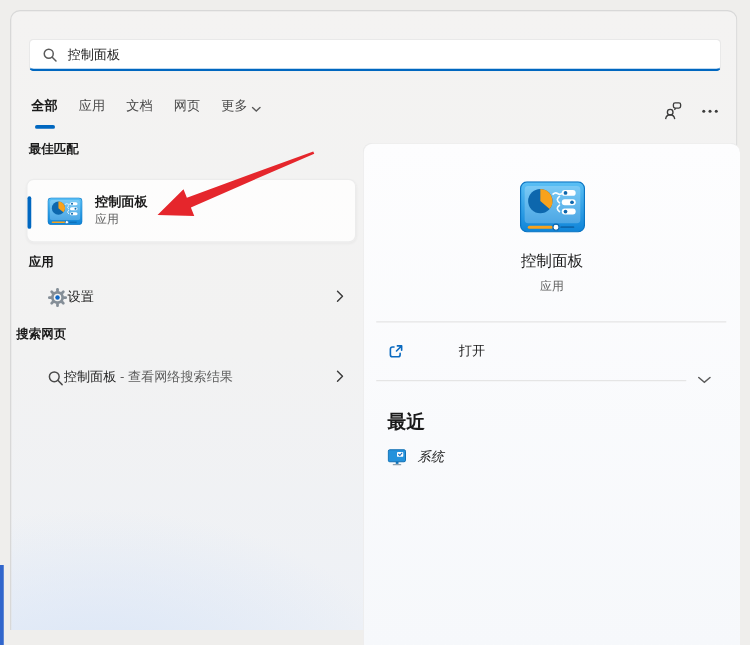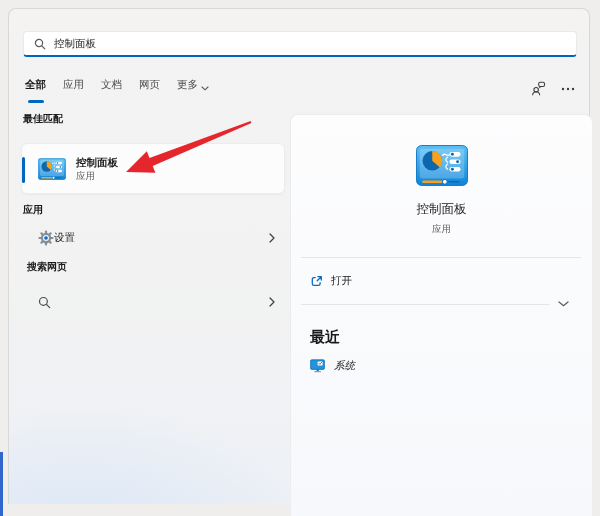--- a/index.html
+++ b/index.html
@@ -72,21 +72,21 @@
     border:1px solid #ececec;border-bottom:none;border-right:none;
     border-radius:8px 8px 0 0;box-sizing:border-box;
   }
   .card .hero-icon{position:absolute;left:50%;transform:translateX(-50%);top:30px;}
   .card-title{position:absolute;left:0;top:86px;width:100%;text-align:center;
               font-size:12.5px;color:#1b1b1b;}
   .card-sub{position:absolute;left:0;top:108px;width:100%;text-align:center;
               font-size:9.5px;color:#5f5f5f;}
   .divider{position:absolute;height:1px;background:#e5e5e5;}
   .open-row{position:absolute;left:19px;top:155px;height:22px;display:flex;align-items:center;gap:8px;}
-  .open-row .label{font-size:10.5px;color:#1b1b1b;}
+  .open-row .label{font-size:10.5px;color:#1b1b1b;margin-left:36px;}
   .card-chevron{position:absolute;left:267px;top:185px;width:11px;height:8px;display:flex;align-items:center;}
   .recent-header{position:absolute;left:19px;top:213px;font-size:15px;font-weight:bold;color:#1b1b1b;}
   .recent-row{position:absolute;left:19px;top:240px;height:22px;display:flex;align-items:center;gap:9px;}
   .recent-row .label{font-size:10.5px;color:#1b1b1b;font-style:italic;}
 
   
   .annot{position:absolute;left:0;top:0;width:600px;height:516px;pointer-events:none;}
 </style>
 </head>
 <body>
@@ -208,28 +208,31 @@
       </svg>
     </span>
     <span class="label">设置</span>
     <span class="chev-right">
       <svg width="6" height="10" viewBox="0 0 6 10">
           <path d="M1,1 L5,5 L1,9" fill="none" stroke="#3f3f3f" stroke-width="1.2" stroke-linecap="round" stroke-linejoin="round"></path>
         </svg>
     </span>
   </div>
 
-  <div class="sec-header" style="left:18px;top:251px">搜索网页</div>
+  <div class="sec-header" style="left:4px;top:251px">搜索网页</div>
 
   <div class="list-row" style="top:276px">
     <span style="display:flex">
       <svg width="13" height="13" viewBox="0 0 12 12">
           <circle cx="5" cy="5" r="3.6" fill="none" stroke="#4a4a4a" stroke-width="1.1"></circle>
           <line x1="7.8" y1="7.8" x2="10.8" y2="10.8" stroke="#4a4a4a" stroke-width="1.1" stroke-linecap="round"></line>
         </svg>
+    </span>
+    <span class="label">
+      <span>控制面板</span><span class="suffix"> - 查看网络搜索结果</span>
     </span>
     <span class="chev-right">
       <svg width="6" height="10" viewBox="0 0 6 10">
           <path d="M1,1 L5,5 L1,9" fill="none" stroke="#3f3f3f" stroke-width="1.2" stroke-linecap="round" stroke-linejoin="round"></path>
         </svg>
     </span>
   </div>
 
   <div class="card">
     <span class="hero-icon">

